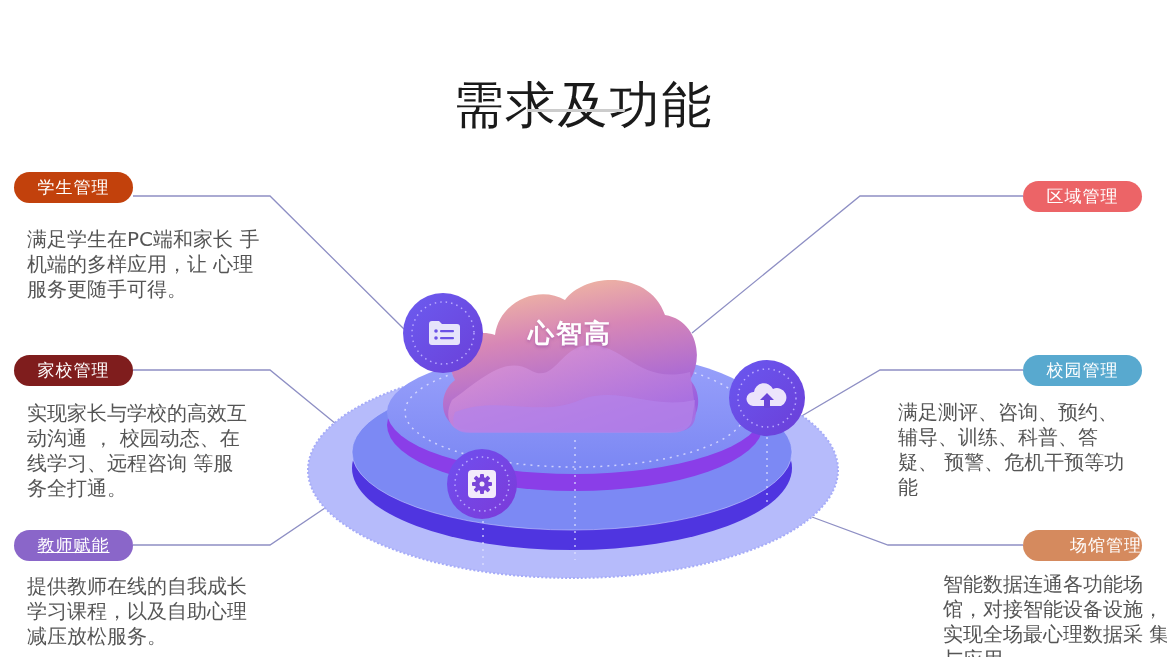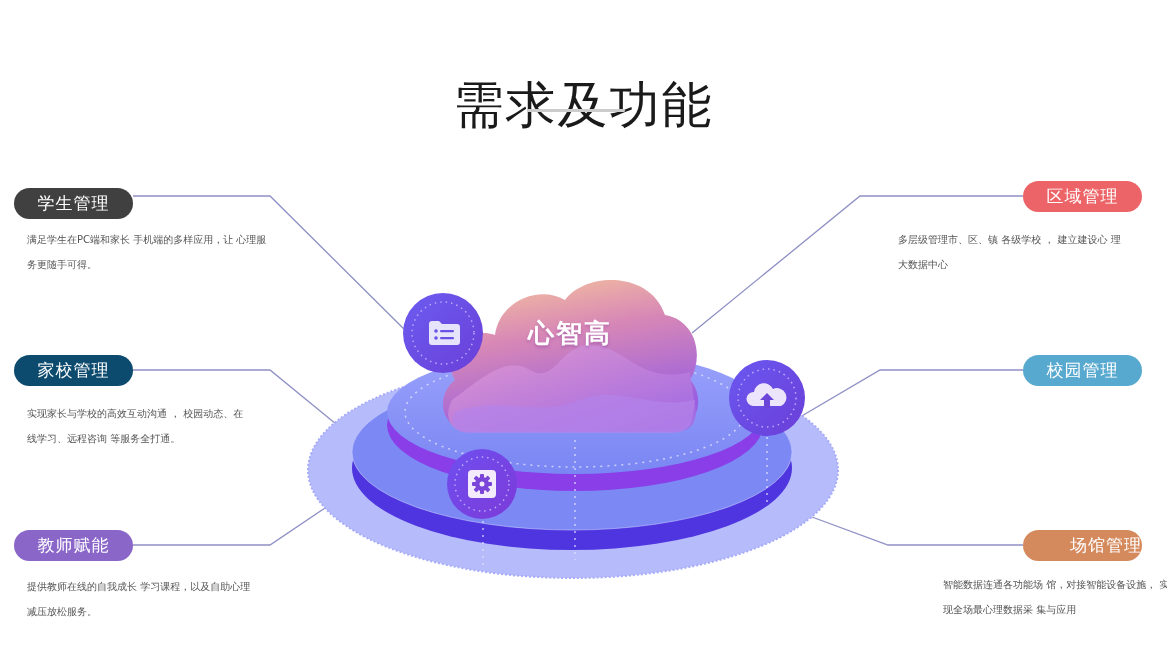--- a/index.html
+++ b/index.html
@@ -17,21 +17,21 @@
     .title-underline {
       position: absolute; left: 527px; top: 109px; width: 98px; height: 3px;
       background: #cccccc; border-radius: 2px;
     }
     .pill {
       position: absolute; height: 31px; width: 119px; border-radius: 16px;
       color: #fff; font-size: 17px; line-height: 31px; text-align: center;
       letter-spacing: 1px;
     }
     .desc {
-      position: absolute; font-size: 10px; line-height: 25px; color: #555;
+      position: absolute; font-size: 20px; line-height: 25px; color: #555;
       width: 245px; word-break: break-all;
     }
     svg.lines { position: absolute; left: 0; top: 0; }
     .stage { position: absolute; left: 0; top: 0; width: 1167px; height: 560px; }
     .brand {
       position: absolute; left: 500px; top: 316px; width: 140px; text-align: center;
       font-size: 26px; font-weight: bold; color: #fff; letter-spacing: 2px;
       text-shadow: 0 2px 3px rgba(120,50,150,0.35);
     }
     .badge {
@@ -129,30 +129,30 @@
   </div>
 
   <div class="badge" style="left:729px; top:360px; width:76px; height:76px; background:linear-gradient(135deg,#6a58f0,#6b3ed8);">
     <svg width="76" height="76">
       <circle cx="38" cy="38" r="29" fill="none" stroke="#b8a9ff" stroke-width="1.5" stroke-dasharray="1.5 4"></circle>
       <path d="M24,46 a7,7 0 0 1 1,-14 a10,10 0 0 1 19,-3 a8,8 0 0 1 8,17 z" fill="#ece4fb"></path>
       <path d="M38,33 l7,7 h-4 v8 h-6 v-8 h-4 z" fill="#6a45d8"></path>
     </svg>
   </div>
 
-  <div class="pill" style="left:14px; top:188px; background:#404040;">学生管理</div>
+  <div class="pill" style="left:14px; top:172px; background:#c2410c;">学生管理</div>
   <div class="desc" style="left:27px; top:227px;">满足学生在PC端和家长 手机端的多样应用，让 心理服务更随手可得。</div>
 
-  <div class="pill" style="left:14px; top:355px; background:#0c4a6e;">家校管理</div>
+  <div class="pill" style="left:14px; top:355px; background:#7f1d1d;">家校管理</div>
   <div class="desc" style="left:27px; top:401px; width:220px;">实现家长与学校的高效互动沟通 ， 校园动态、在线学习、远程咨询 等服务全打通。</div>
 
-  <div class="pill" style="left:14px; top:530px; background:#8a66c9;">教师赋能</div>
+  <div class="pill" style="left:14px; top:530px; background:#8a66c9;text-decoration:underline;">教师赋能</div>
   <div class="desc" style="left:27px; top:574px; width:235px;">提供教师在线的自我成长 学习课程，以及自助心理 减压放松服务。</div>
 
   <div class="pill" style="left:1023px; top:181px; background:#ec6467;text-align:center;">区域管理</div>
-  <div class="desc" style="left:898px; top:227px; width:225px;">多层级管理市、区、镇 各级学校 ， 建立建设心 理大数据中心</div>
 
   <div class="pill" style="left:1023px; top:355px; background:#58a9cf;font-family:Liberation Serif, serif;">校园管理</div>
+  <div class="desc" style="left:898px; top:400px; width:235px;">满足测评、咨询、预约、 辅导、训练、科普、答疑、 预警、危机干预等功能</div>
 
   <div class="pill" style="left:1023px; top:530px; background:#d58a5e;text-align:right;">场馆管理</div>
   <div class="desc" style="left:943px; top:572px; width:235px;">智能数据连通各功能场 馆，对接智能设备设施， 实现全场最心理数据采 集与应用</div>
 
 </div>
 
 </body></html>

